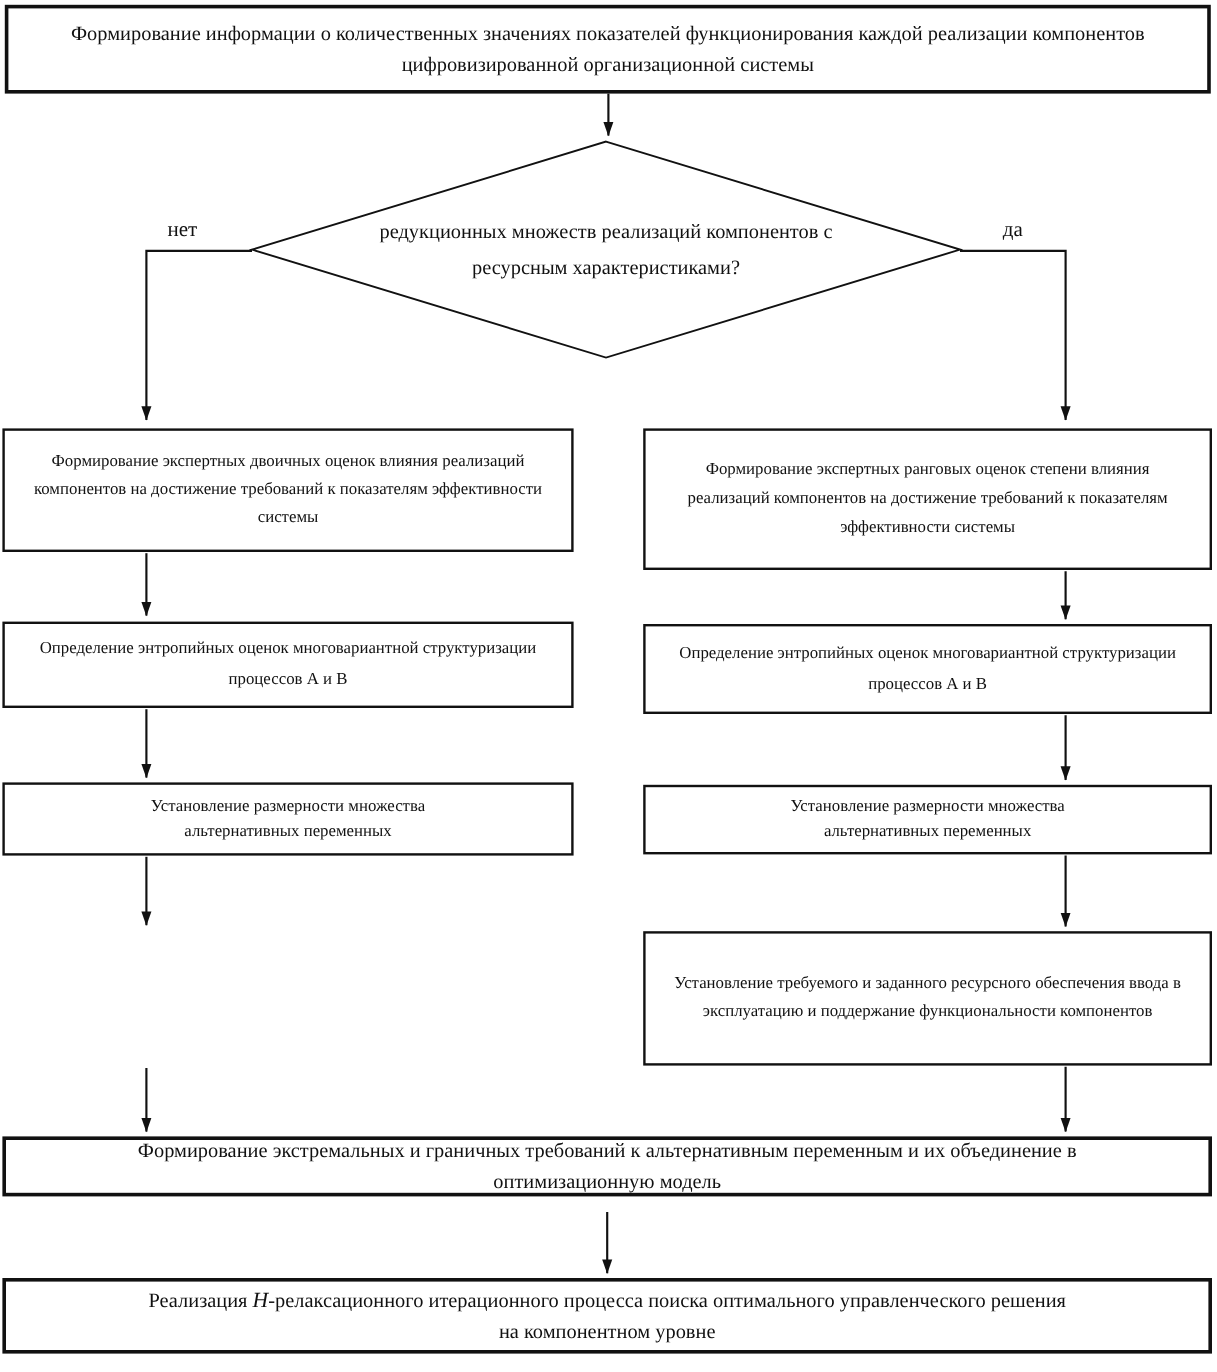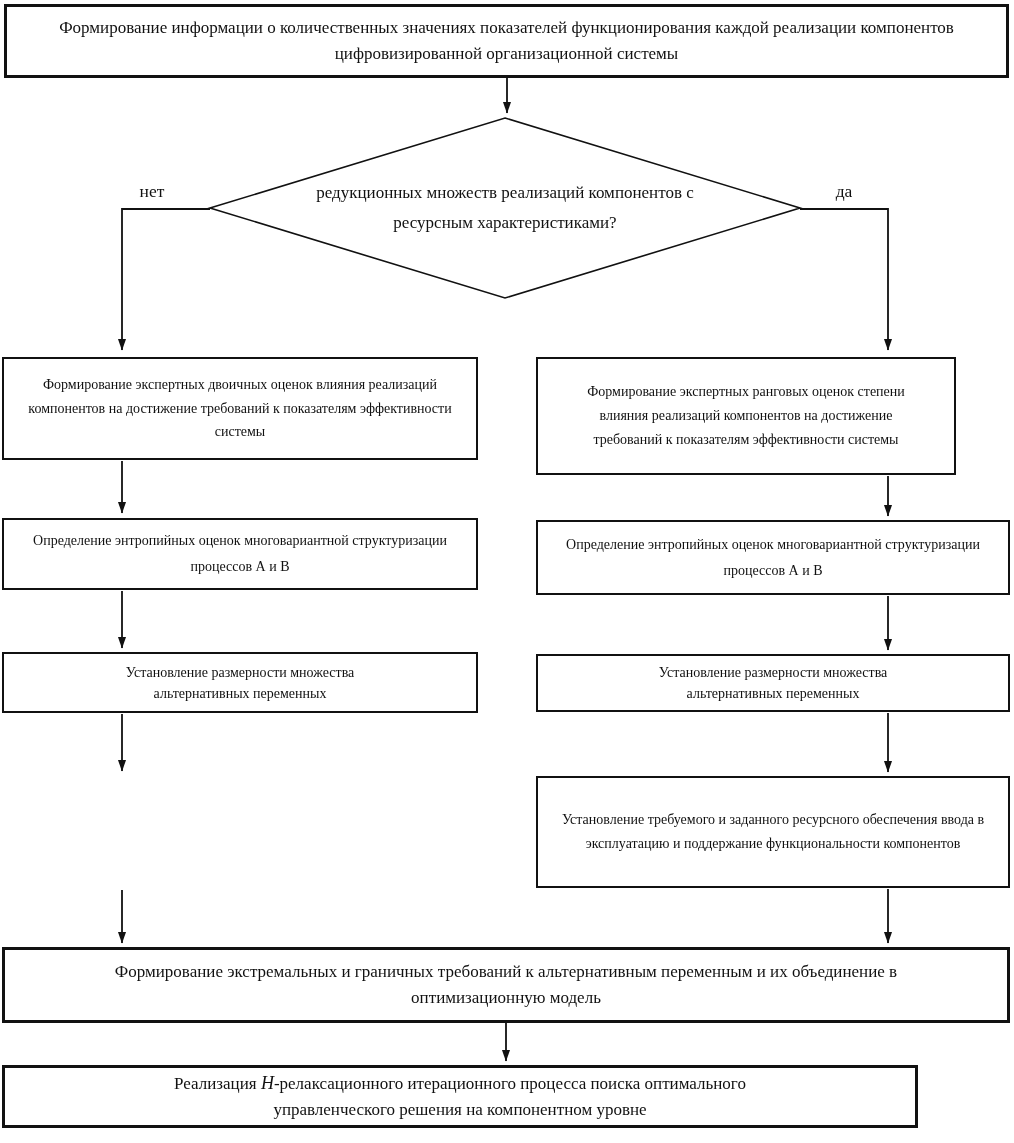--- a/index.html
+++ b/index.html
@@ -74,36 +74,36 @@
   <div class="box lh170" style="left:2px;top:357px;width:476px;height:103px;">
     <span>Формирование экспертных двоичных оценок влияния реализаций компонентов на достижение требований к показателям эффективности системы</span>
   </div>
   <div class="box lh185" style="left:2px;top:518px;width:476px;height:72px;">
     <span>Определение энтропийных оценок многовариантной структуризации процессов А и В</span>
   </div>
   <div class="box lh150" style="left:2px;top:652px;width:476px;height:61px;padding:2px 80px;">
     <span>Установление размерности множества альтернативных переменных</span>
   </div>
 
-  <div class="box lh170" style="left:536px;top:357px;width:420px;height:118px;padding:2px 30px;">
+  <div class="box lh170" style="left:536px;top:357px;width:474px;height:118px;padding:2px 30px;">
     <span>Формирование экспертных ранговых оценок степени влияния реализаций компонентов на достижение требований к показателям эффективности системы</span>
   </div>
   <div class="box lh185" style="left:536px;top:520px;width:474px;height:75px;">
     <span>Определение энтропийных оценок многовариантной структуризации процессов А и В</span>
   </div>
   <div class="box lh150" style="left:536px;top:654px;width:474px;height:58px;padding:2px 80px;">
     <span>Установление размерности множества альтернативных переменных</span>
   </div>
   <div class="box lh168" style="left:536px;top:776px;width:474px;height:112px;font-family:Liberation Serif, serif;">
     <span>Установление требуемого и заданного ресурсного обеспечения ввода в эксплуатацию и поддержание функциональности компонентов</span>
   </div>
 
-  <div class="box thick lh152" style="left:2px;top:947px;width:1008px;height:76px;padding:2px 60px;">
+  <div class="box thick lh152" style="left:2px;top:947px;width:1008px;height:50px;padding:2px 60px;">
     <span>Формирование экстремальных и граничных требований к альтернативным переменным и их объединение в оптимизационную модель</span>
   </div>
 
-  <div class="box thick lh152" style="left:2px;top:1065px;width:916px;height:63px;padding:2px 110px;">
+  <div class="box thick lh152" style="left:2px;top:1065px;width:1008px;height:63px;padding:2px 110px;">
     <span>
       <span>Реализация </span><span class="var-italic">H</span><span>-релаксационного итерационного процесса поиска оптимального управленческого решения на компонентном уровне</span>
     </span>
   </div>
 
 </div>
 
 </body></html>

